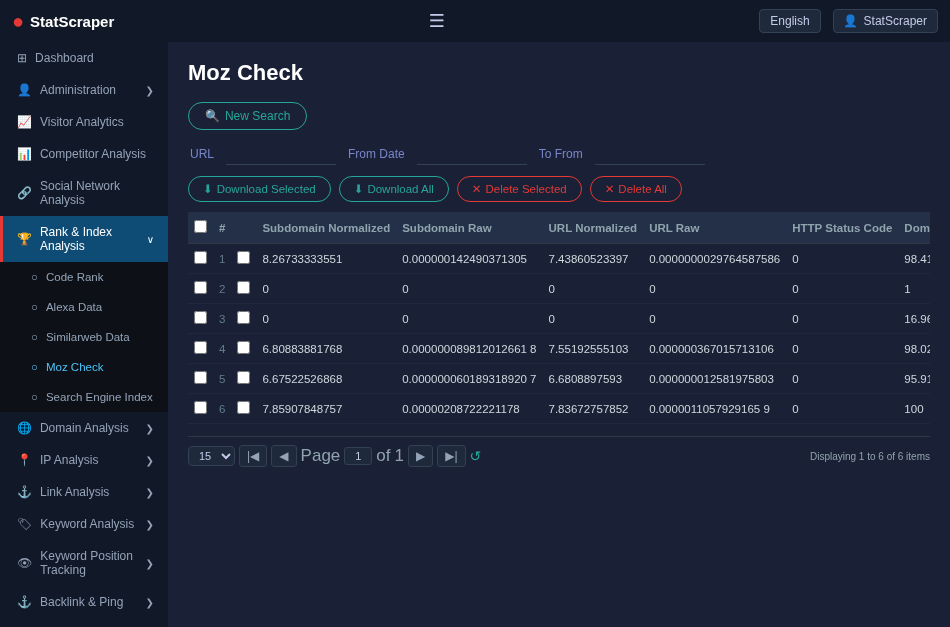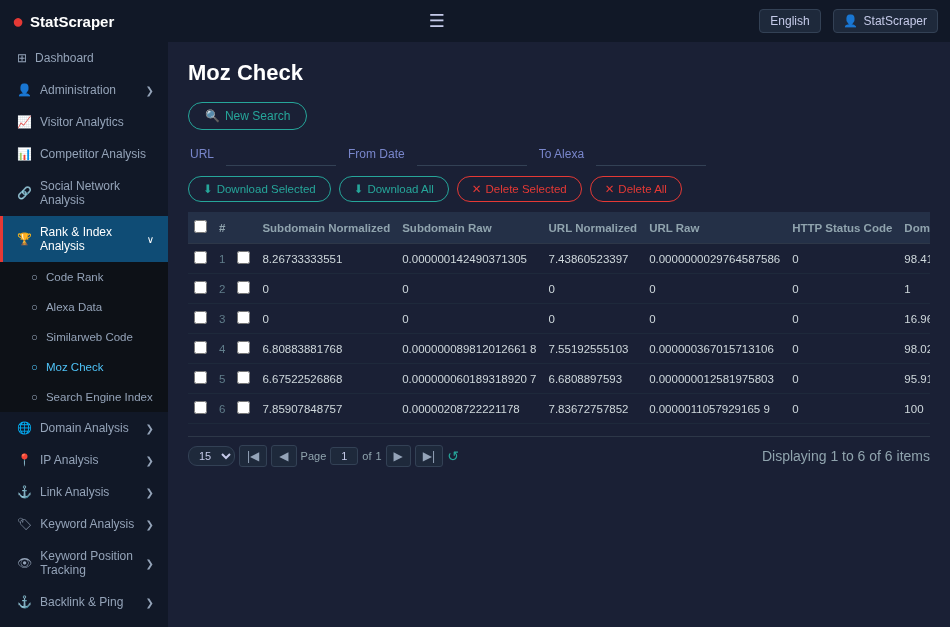--- a/index.html
+++ b/index.html
@@ -34,21 +34,21 @@
     
     .main { flex: 1; overflow: auto; padding: 18px 20px; background: #1a2035; }
     .page-title { font-size: 22px; font-weight: 600; color: #ffffff; margin-bottom: 16px; }
 
     
     .toolbar { display: flex; align-items: center; gap: 10px; margin-bottom: 12px; flex-wrap: wrap; }
     .btn { border: none; cursor: pointer; border-radius: 20px; padding: 6px 16px; font-size: 12px; display: flex; align-items: center; gap: 5px; }
     .btn-outline-teal { background: transparent; border: 1.5px solid #26a69a; color: #26a69a; }
 
     
-    .filter-row { display: flex; align-items: flex-end; gap: 10px; margin-bottom: 10px; flex-wrap: wrap; }
+    .filter-row { display: flex; align-items: flex-start; gap: 10px; margin-bottom: 10px; flex-wrap: wrap; }
     .filter-label { color: #7986cb; font-size: 12px; padding: 5px 2px; }
     .filter-input { background: transparent; border: none; border-bottom: 1px solid #334155; color: #c5cae9; padding: 4px 6px; font-size: 12px; width: 110px; outline: none; }
     .btn-search { background: transparent; border: 1.5px solid #26a69a; color: #26a69a; border-radius: 20px; padding: 5px 14px; font-size: 12px; cursor: pointer; }
 
     
     .action-row { display: flex; gap: 8px; margin-bottom: 10px; flex-wrap: wrap; }
     .btn-dl-sel { background: transparent; border: 1.5px solid #26a69a; color: #26a69a; border-radius: 20px; padding: 5px 14px; font-size: 11.5px; cursor: pointer; display: flex; align-items: center; gap: 4px; }
     .btn-dl-all { background: transparent; border: 1.5px solid #26a69a; color: #26a69a; border-radius: 20px; padding: 5px 14px; font-size: 11.5px; cursor: pointer; display: flex; align-items: center; gap: 4px; }
     .btn-del-sel { background: transparent; border: 1.5px solid #e53935; color: #e53935; border-radius: 20px; padding: 5px 14px; font-size: 11.5px; cursor: pointer; display: flex; align-items: center; gap: 4px; }
     .btn-del-all { background: transparent; border: 1.5px solid #e53935; color: #e53935; border-radius: 20px; padding: 5px 14px; font-size: 11.5px; cursor: pointer; display: flex; align-items: center; gap: 4px; }
@@ -60,25 +60,25 @@
     thead th { padding: 8px 6px; color: #90a4ae; font-weight: 600; text-align: left; white-space: nowrap; border-bottom: 1px solid #2d3748; }
     tbody tr { border-bottom: 1px solid #1e293b; }
     tbody td { padding: 7px 6px; color: #cfd8dc; white-space: nowrap; }
     .row-num { color: #607d8b; }
     .checkbox-cell { width: 20px; }
     input[type=checkbox] { accent-color: #26a69a; }
 
     
     .pagination-bar { display: flex; align-items: center; justify-content: space-between; margin-top: 12px; padding-top: 8px; border-top: 1px solid #2d3748; }
     .pagination-left { display: flex; align-items: center; gap: 4px; }
-    .page-size-select { background: #1e293b; border: 1px solid #334155; color: #c5cae9; padding: 2px 6px; font-size: 11px; border-radius: 9px; }
+    .page-size-select { background: #1e293b; border: 1px solid #334155; color: #c5cae9; padding: 2px 6px; font-size: 11px; border-radius: 4px; }
     .pg-btn { background: #1e293b; border: 1px solid #334155; color: #94a3b8; padding: 3px 7px; cursor: pointer; border-radius: 3px; font-size: 12px; }
-    .page-info { color: #90a4ae; font-size: 11px; }
+    .page-info { color: #90a4ae; font-size: 17px; }
     .page-input { background: #1e293b; border: 1px solid #334155; color: #c5cae9; width: 28px; text-align: center; padding: 2px 4px; font-size: 11px; border-radius: 3px; }
-    .pagination-right { color: #90a4ae; font-size: 14px; }
+    .pagination-right { color: #90a4ae; font-size: 10px; }
     .refresh-btn { background: none; border: none; color: #26a69a; cursor: pointer; font-size: 14px; }
   </style>
 </head>
 <body>
 
 <div class="navbar">
   <div class="navbar-brand">
     <span class="navbar-brand-icon">●</span>
     <span class="navbar-brand-text">StatScraper</span>
   </div>
@@ -129,21 +129,21 @@
       <div class="sidebar-item">
         <span>○</span>
         <span>Code Rank</span>
       </div>
       <div class="sidebar-item">
         <span>○</span>
         <span>Alexa Data</span>
       </div>
       <div class="sidebar-item">
         <span>○</span>
-        <span>Similarweb Code</span>
+        <span>Similarweb Data</span>
       </div>
       <div class="sidebar-item active-sub">
         <span>○</span>
         <span>Moz Check</span>
       </div>
       <div class="sidebar-item">
         <span>○</span>
         <span>Search Engine Index</span>
       </div>
     </div>
@@ -204,21 +204,21 @@
         <span>🔍</span>
         <span>New Search</span>
       </button>
     </div>
 
     <div class="filter-row">
       <span class="filter-label">URL</span>
       <input class="filter-input" type="text" value="" style="">
       <span class="filter-label">From Date</span>
       <input class="filter-input" type="text" value="" style="">
-      <span class="filter-label">To Alexa</span>
+      <span class="filter-label">To From</span>
       <input class="filter-input" type="text" value="" style="">
     </div>
 
     <div class="action-row">
       <button class="btn-dl-sel">
         <span>⬇</span>
         <span>Download Selected</span>
       </button>
       <button class="btn-dl-all">
         <span>⬇</span>

